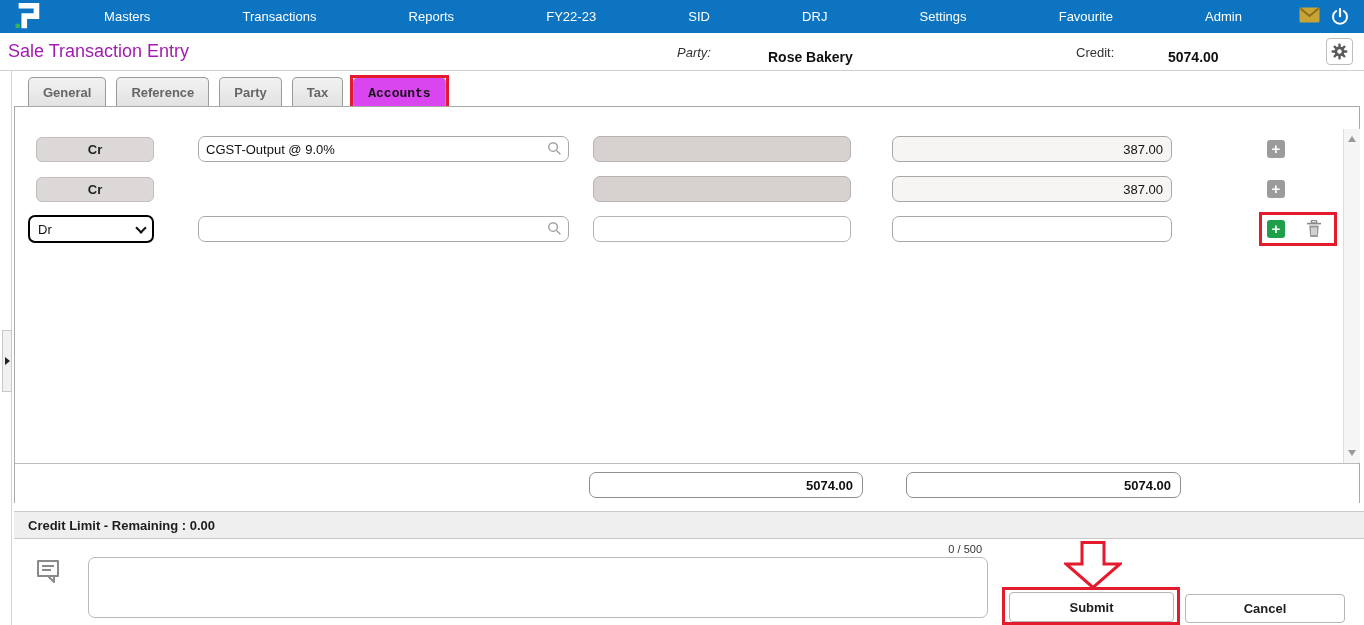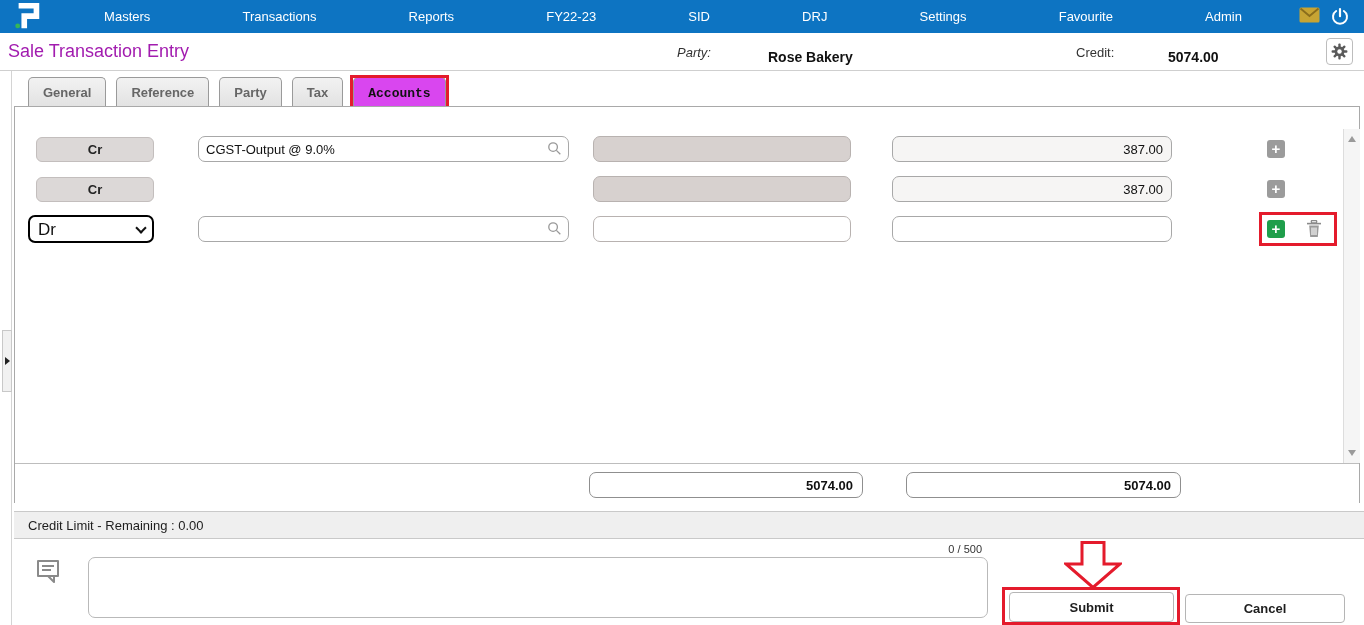--- a/index.html
+++ b/index.html
@@ -50,21 +50,21 @@
   .vscrollbar { position:absolute; right:0; top:0; width:17px; height:334px; background:#f5f5f5; border-left:1px solid #ddd; }
   .vscrollbar .up, .vscrollbar .down { position:absolute; left:4px; width:0; height:0; }
   .vscrollbar .up   { top:7px;    border-left:4px solid transparent; border-right:4px solid transparent; border-bottom:6px solid #9a9a9a; }
   .vscrollbar .down { bottom:7px; border-left:4px solid transparent; border-right:4px solid transparent; border-top:6px solid #9a9a9a; }
 
   .acct-row { position:absolute; left:0; width:100%; height:28px; }
   .row-1 { top:6px; } .row-2 { top:46px; } .row-3 { top:86px; }
 
   .type-btn { position:absolute; left:21px; top:2px; width:118px; height:25px; background:#dcd8d7; border:1px solid #c3bebd; border-radius:6px; font-size:13px; font-weight:bold; color:#222; cursor:pointer; }
   .type-select-wrap { position:absolute; left:13px; top:0; width:126px; height:28px; }
-  .type-select { width:126px; height:28px; border:2px solid #000; border-radius:7px; background:#fff; font-size:17px; color:#111; padding:0 22px 0 8px; appearance:none; -webkit-appearance:none; font-family:"Liberation Sans",sans-serif; }
+  .type-select { width:126px; height:28px; border:2px solid #000; border-radius:7px; background:#fff; font-size:13px; color:#111; padding:0 22px 0 8px; appearance:none; -webkit-appearance:none; font-family:"Liberation Sans",sans-serif; }
   .type-select-wrap .caret { position:absolute; right:9px; top:9px; width:8px; height:8px; border-right:2px solid #111; border-bottom:2px solid #111; transform:rotate(45deg); pointer-events:none; }
 
   .ledger-wrap { position:absolute; left:183px; top:1px; width:371px; height:26px; }
   .ledger-input { width:371px; height:26px; border:1px solid #a8a8a8; border-radius:7px; padding:0 26px 0 7px; font-size:13px; color:#111; background:#fff; font-family:"Liberation Sans",sans-serif; }
   .ledger-wrap .mag { position:absolute; right:7px; top:5px; pointer-events:none; }
 
   .debit-input, .credit-input { position:absolute; top:1px; height:26px; border:1px solid #a8a8a8; border-radius:7px; font-size:13px; padding:0 8px; font-family:"Liberation Sans",sans-serif; color:#111; }
   .debit-input { left:578px; width:258px; background:#d7d1cf; border-color:#b8b2b0; }
   .credit-input { left:877px; width:280px; background:#f6f5f4; text-align:right; }
   .row-3 .debit-input, .row-3 .credit-input { background:#fff; }
@@ -75,21 +75,21 @@
   .trash-btn { position:absolute; left:1290px; top:5px; width:18px; height:18px; background:none; border:none; cursor:pointer; padding:0; }
   .row-red-frame { position:absolute; left:1244px; top:-3px; width:78px; height:34px; border:3px solid #e41b2c; pointer-events:none; }
 
   .totalsrow { position:absolute; left:0; top:356px; width:100%; height:40px; border-top:1px solid #bdbdbd; background:#fff; }
   .total-input { position:absolute; top:8px; height:26px; border:1px solid #8f8f8f; border-radius:7px; font-size:13px; font-weight:bold; text-align:right; padding:0 9px; background:#fff; color:#111; font-family:"Liberation Sans",sans-serif; }
   .total-debit { left:574px; width:274px; }
   .total-credit { left:891px; width:275px; }
 
   
   .creditbar { position:absolute; left:14px; top:511px; width:1350px; height:28px; background:#efefef; border-top:1px solid #c9c9c9; border-bottom:1px solid #c9c9c9; }
-  .creditbar span { position:absolute; left:14px; top:6px; font-size:13px; font-weight:normal; color:#1d1d1d; }
+  .creditbar span { position:absolute; left:14px; top:6px; font-size:13px; font-weight:bold; color:#1d1d1d; }
 
   
   .comment-icon { position:absolute; left:34px; top:557px; cursor:pointer; }
   .counter { position:absolute; left:88px; top:543px; width:894px; text-align:right; font-size:11px; color:#333; }
   .comment-box { position:absolute; left:88px; top:557px; width:900px; height:61px; border:1px solid #b9b9b9; border-radius:7px; resize:none; font-family:"Liberation Sans",sans-serif; font-size:13px; padding:6px 8px; color:#111; }
   .down-arrow { position:absolute; left:1064px; top:541px; }
   .submit-frame { position:absolute; left:1002px; top:587px; width:178px; height:38px; border:3px solid #e41b2c; pointer-events:none; }
   .btn { position:absolute; height:30px; background:#fff; border:1px solid #b5b5b5; border-radius:4px; font-size:13px; font-weight:bold; color:#1d1d1d; cursor:pointer; font-family:"Liberation Sans",sans-serif; }
   .submit-btn { left:1009px; top:592px; width:165px;text-align:center; }
   .cancel-btn { left:1185px; top:594px; width:160px; height:29px; }

